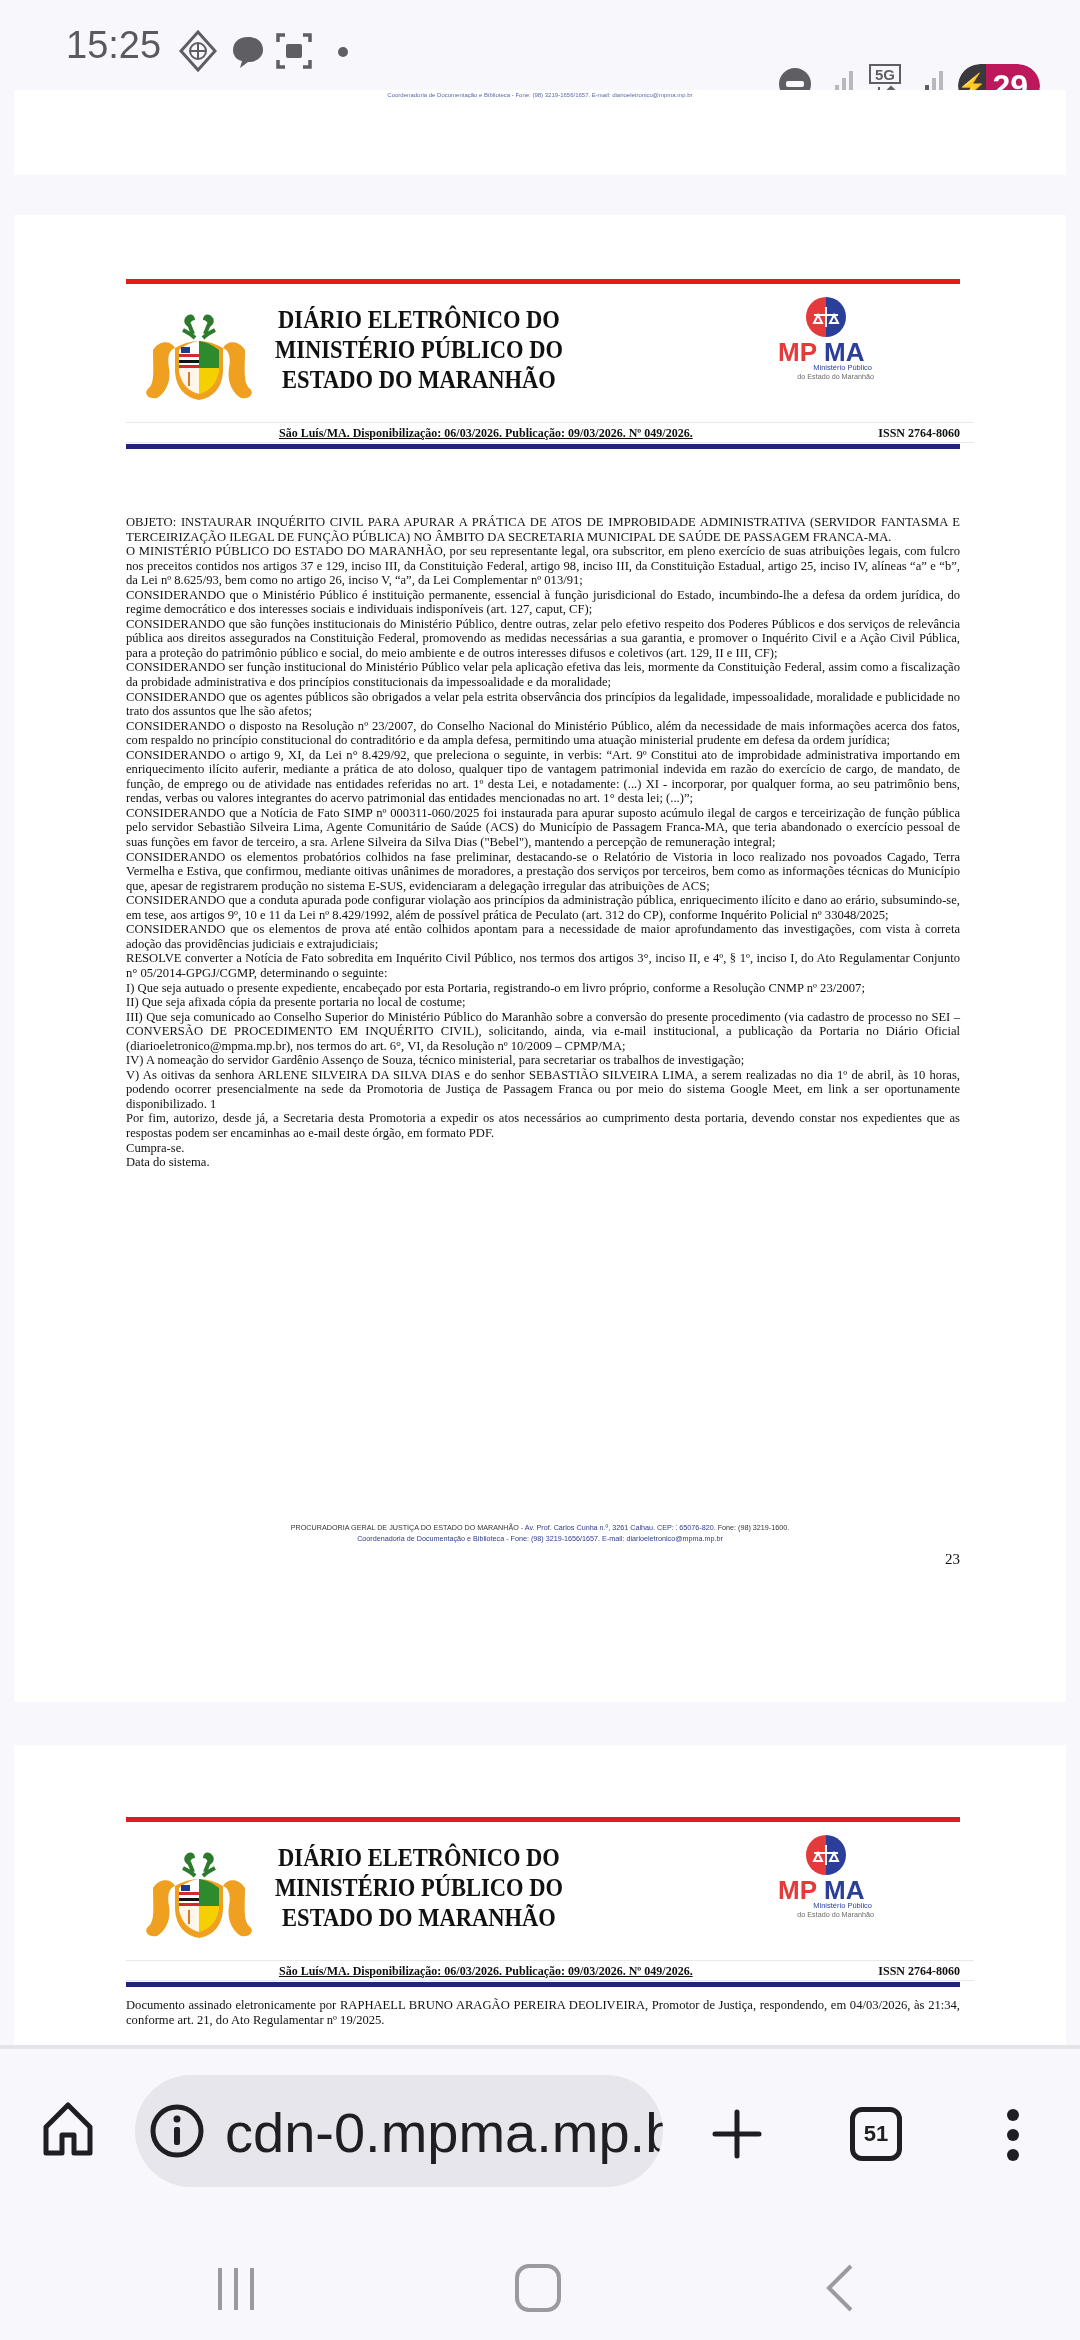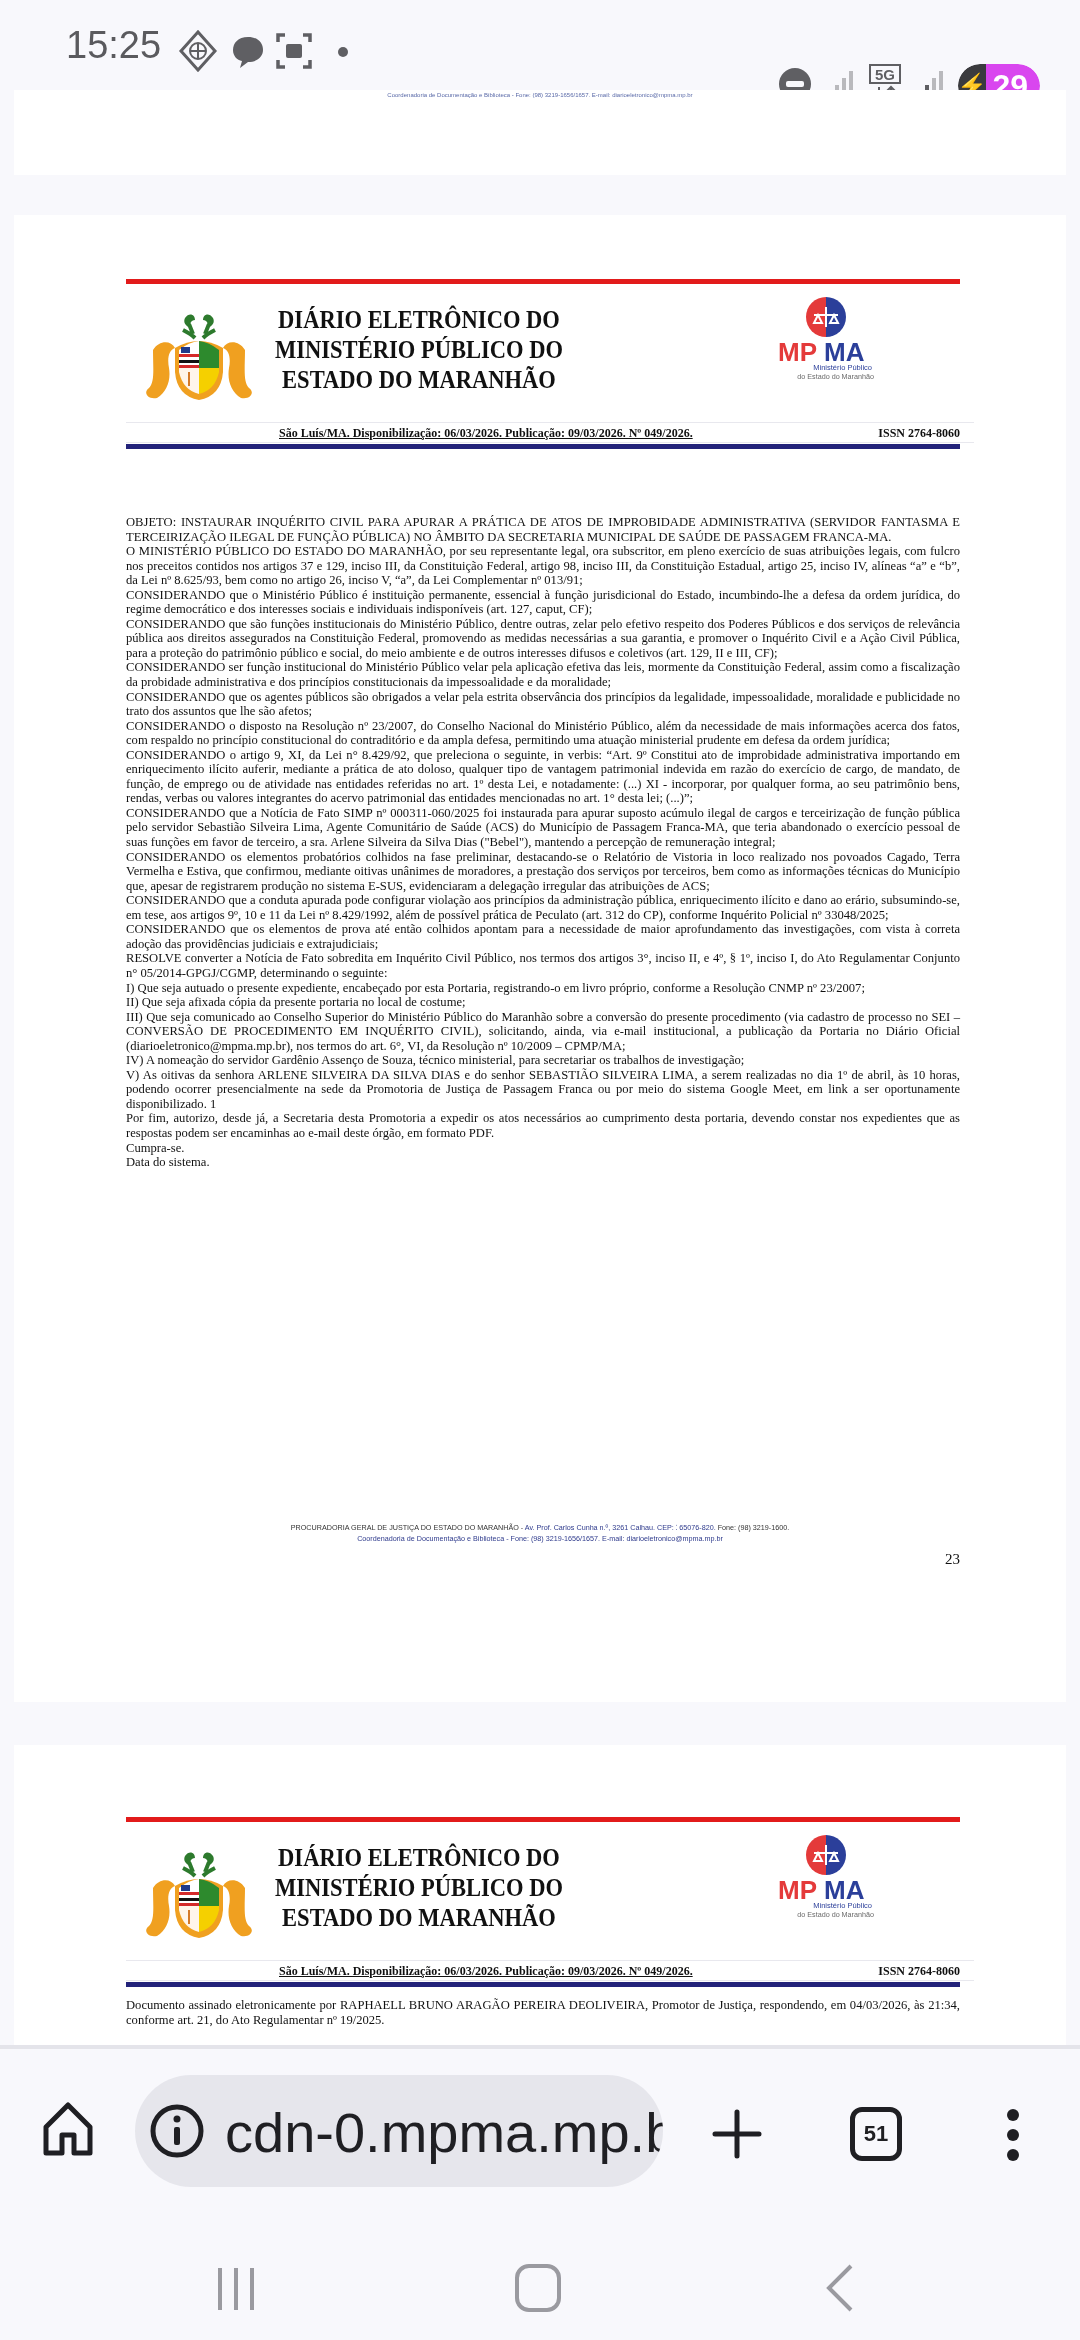--- a/index.html
+++ b/index.html
@@ -6,21 +6,21 @@
   html, body { width: 1080px; height: 2340px; overflow: hidden; background: #f8f8fc; }
   body { position: relative; font-family: "Liberation Sans", sans-serif; }
 
   
   .statusbar { position: absolute; left: 0; top: 0; width: 1080px; height: 90px; background: #f8f8fc; }
   .sb-time { position: absolute; left: 66px; top: 24px; font-size: 38px; color: #5a5a5e; font-family: "Liberation Sans", sans-serif; letter-spacing: 0px; }
   .sb-icon { position: absolute; top: 30px; color: #5f5f63; }
   .sb-right { position: absolute; top: 26px; right: 40px; display: flex; align-items: center; gap: 14px; margin-top: 37px; }
   .battery { display: flex; align-items: center; height: 44px; border-radius: 22px; overflow: hidden; }
   .battery .bolt { background: #3a3a3e; color: #fff; width: 28px; height: 44px; display:flex; align-items:center; justify-content:center; font-size: 24px; border-radius: 22px 0 0 22px; }
-  .battery .pct { background: #d946ef; color: #fff; height: 44px; padding: 0 12px 0 6px; display:flex; align-items:center; font-size: 32px; font-weight: bold; border-radius: 0 22px 22px 0; }
+  .battery .pct { background: #be185d; color: #fff; height: 44px; padding: 0 12px 0 6px; display:flex; align-items:center; font-size: 32px; font-weight: bold; border-radius: 0 22px 22px 0; }
 
   
   .viewer { position: absolute; left: 0; top: 90px; width: 1080px; height: 1955px; overflow: hidden; background: #f8f8fc; }
   .page { position: absolute; left: 14px; width: 1052px; background: #ffffff; }
   .page-prev { top: -40px; height: 125px; }
   .page-prev .tail { position: absolute; left: 0; right: 0; top: 42px; text-align: center; font-size: 6px; color: #5a6aa8; }
   .page-cur { top: 125px; height: 1487px; }
   .page-next { top: 1655px; height: 400px; }
 
   .hdr-red { position: absolute; left: 112px; width: 834px; height: 5px; background: #e21b1b; }

